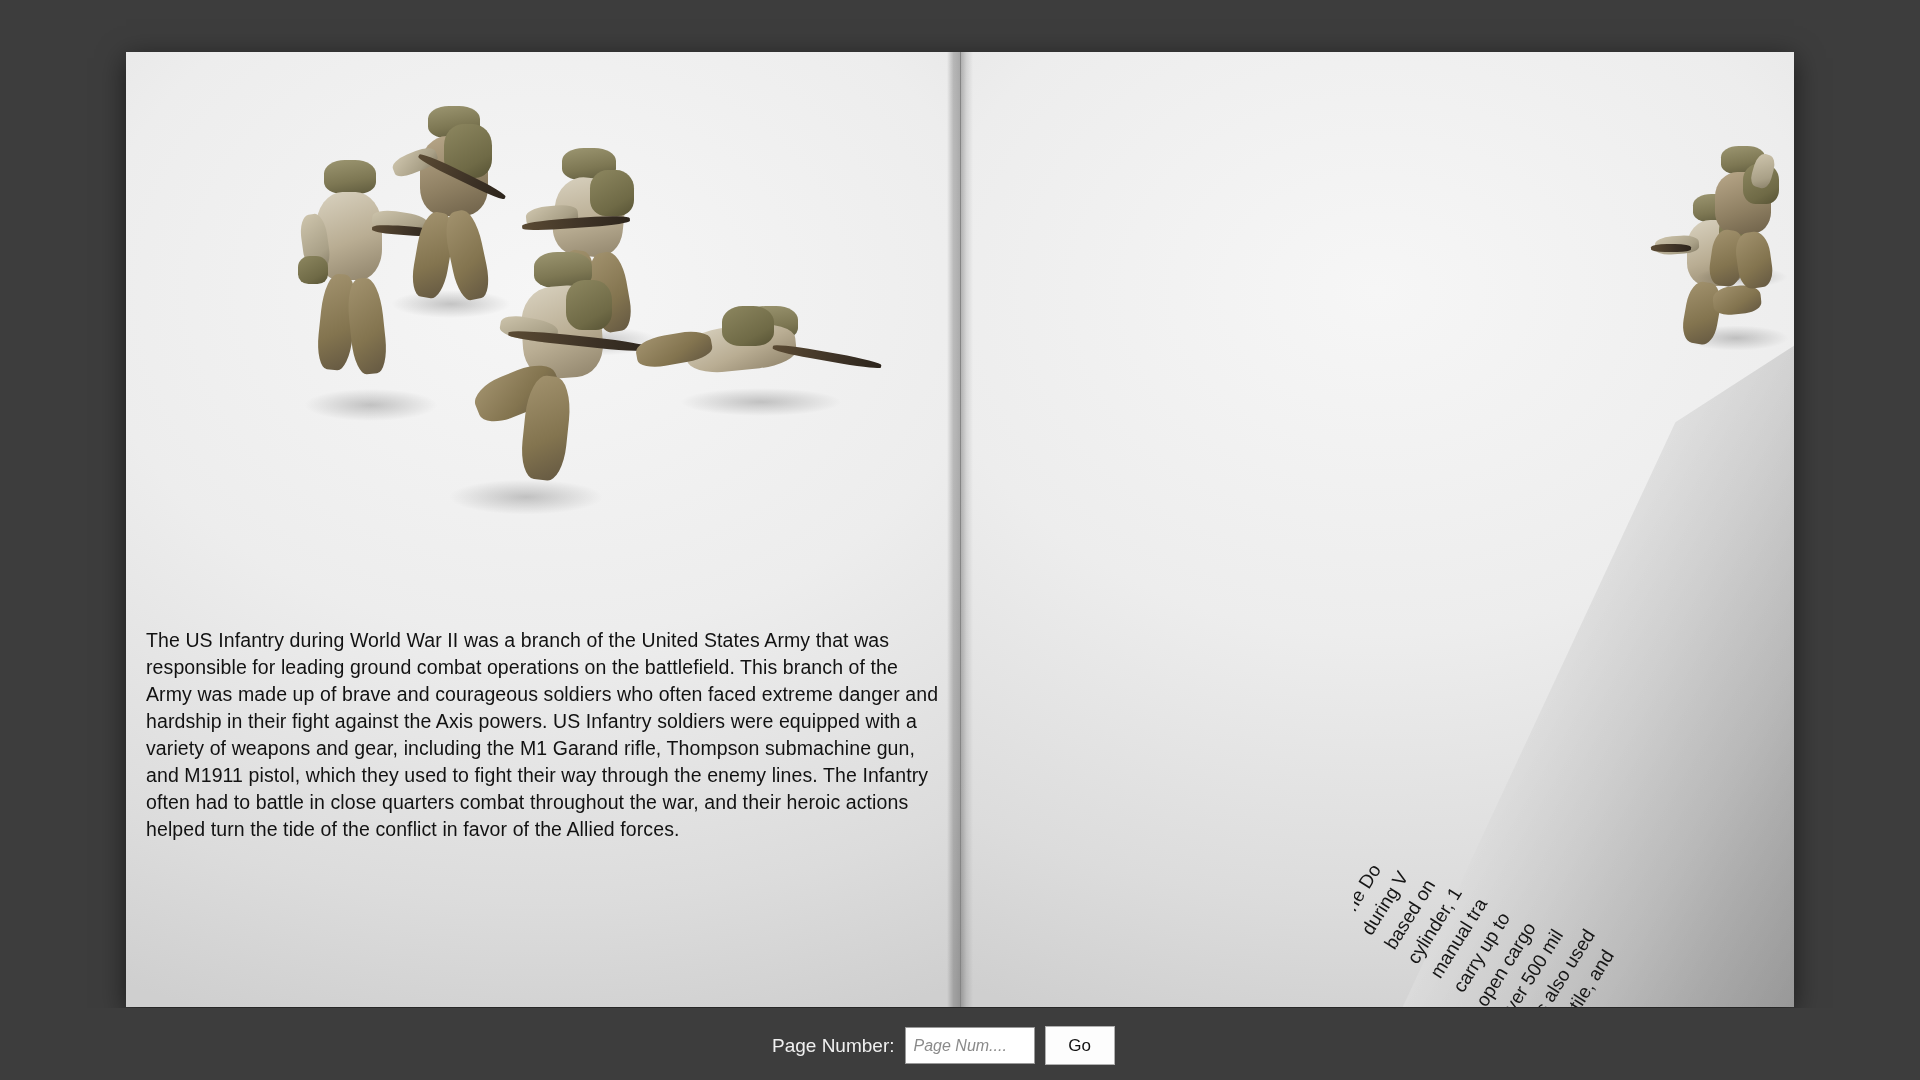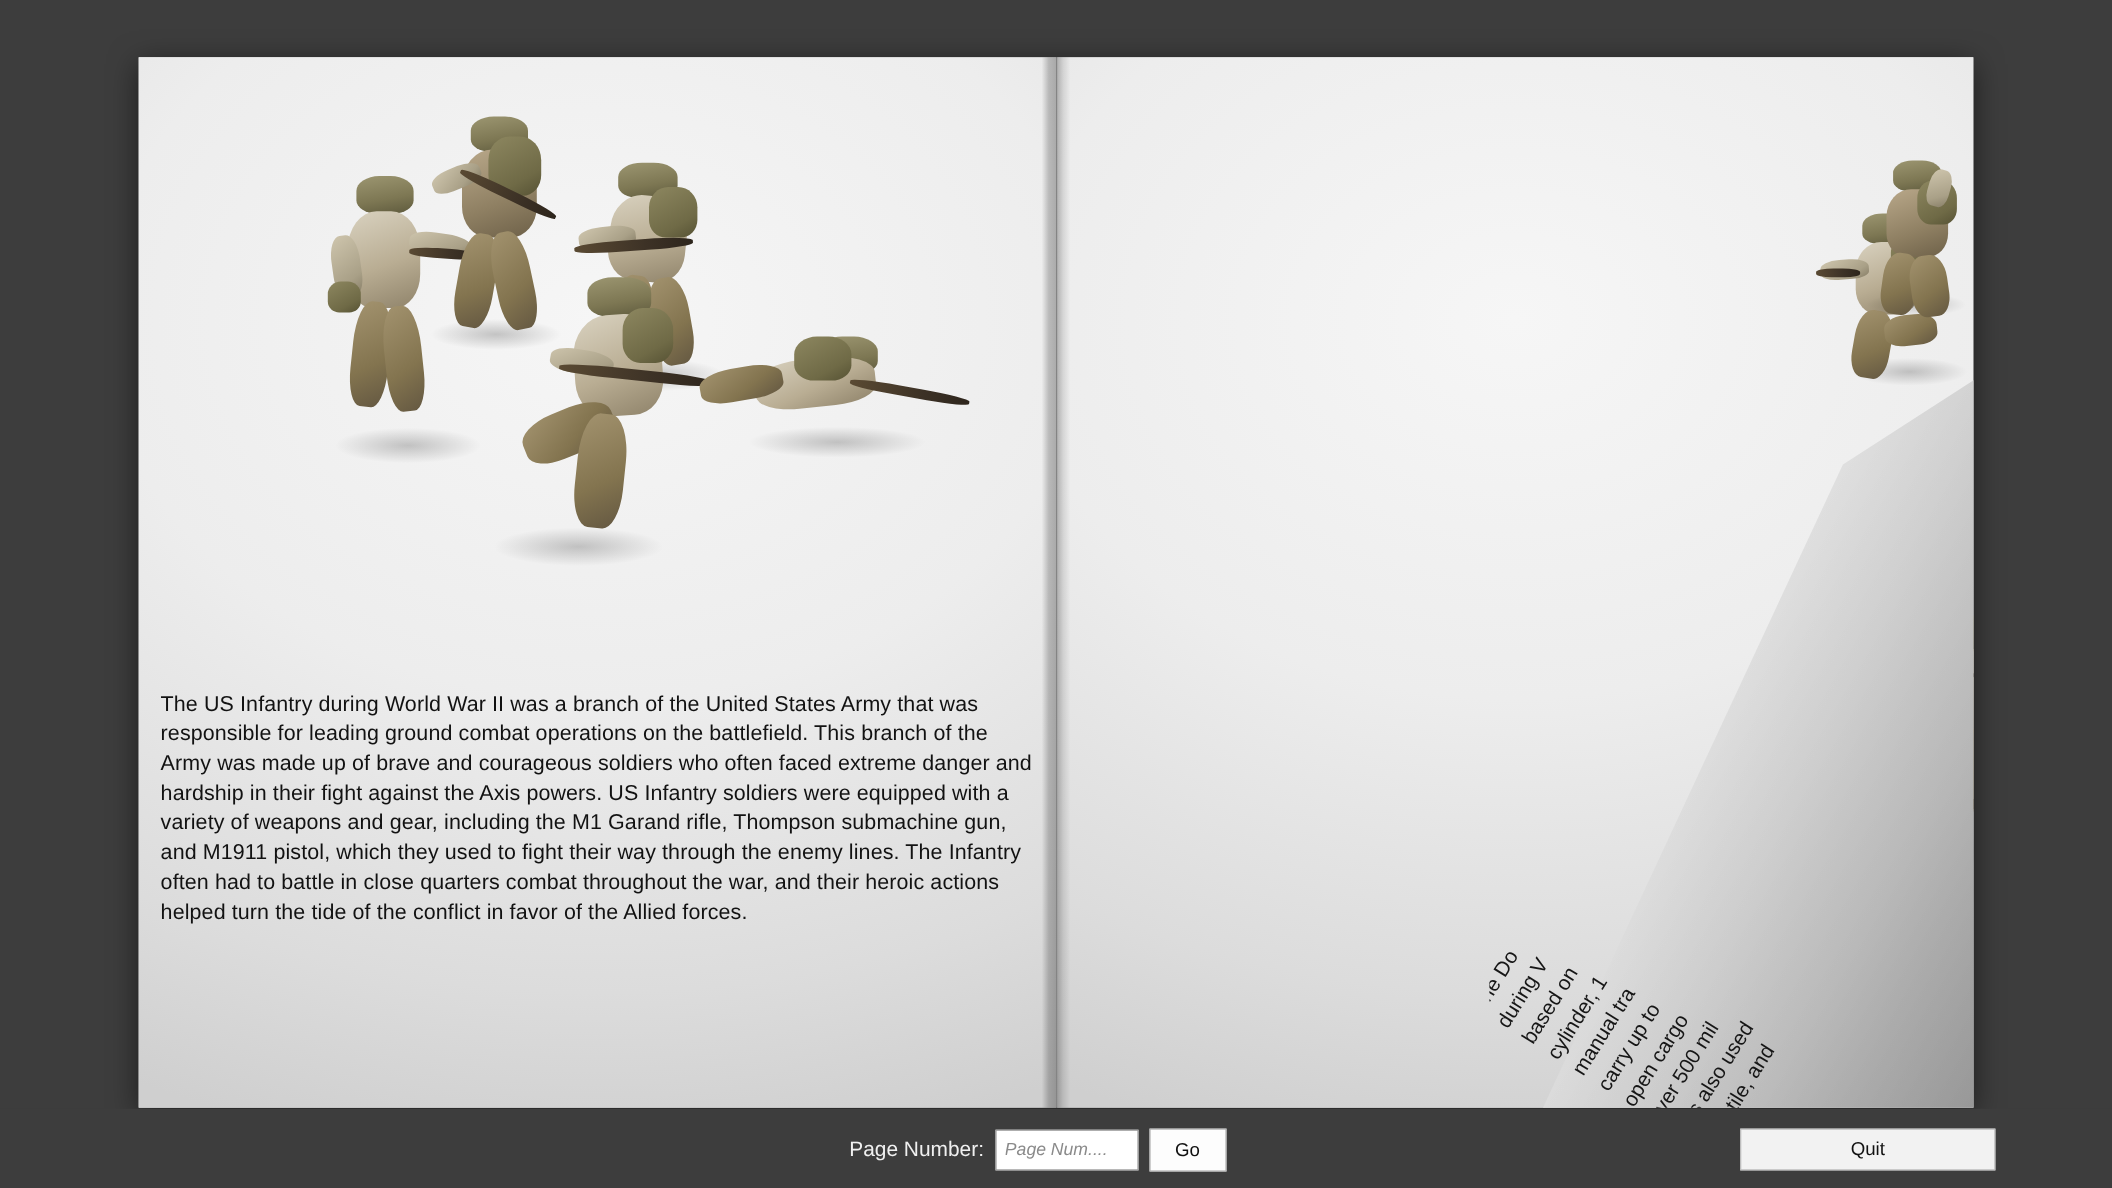--- a/index.html
+++ b/index.html
@@ -351,16 +351,15 @@
 
     <div class="spine"></div>
   </div>
 
   <div class="bottom-bar">
     <div class="pagenum-group">
       <span class="pagenum-label">Page Number:</span>
       <input class="pagenum-input" type="text" placeholder="Page Num...." style="">
       <button class="go-button">Go</button>
     </div>
-    <button class="quit-button">Quit</button>
   </div>
 
 </div>
 
 </body></html>

